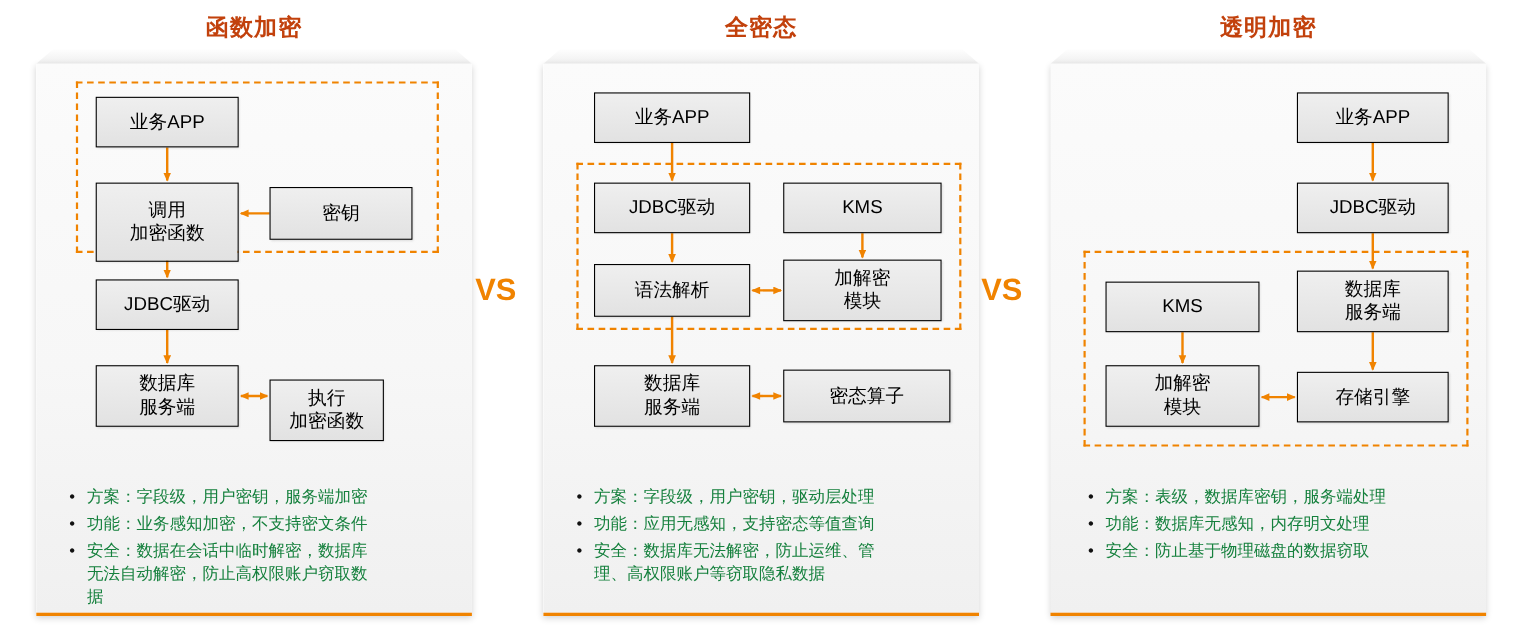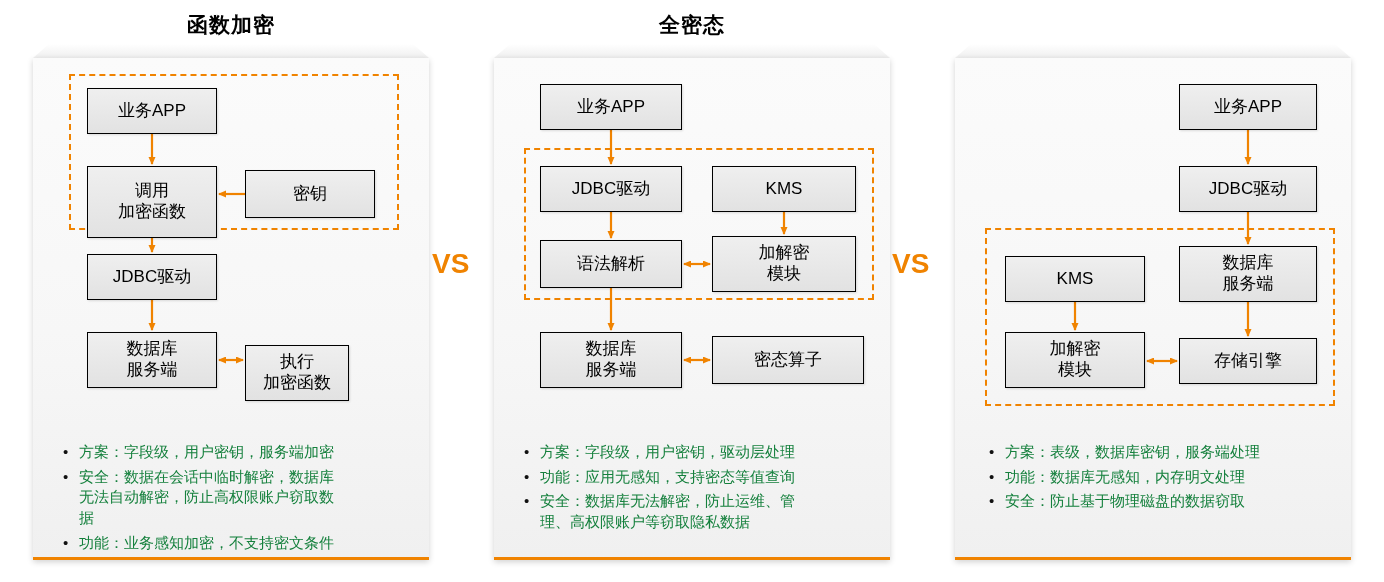--- a/index.html
+++ b/index.html
@@ -7,21 +7,21 @@
   body { font-family:"Liberation Sans","DejaVu Sans",sans-serif; color:#000; }
 
   .canvas { position:relative; width:1384px; height:582px; background:#ffffff; overflow:hidden; }
 
   .panel { position:absolute; top:0; width:396px; height:582px; }
   #panel-1 { left:33px; }
   #panel-2 { left:494px; }
   #panel-3 { left:955px; }
 
   .panel-title { position:absolute; top:11px; left:0; width:100%; text-align:center;
-                 font-size:21px; font-weight:700; color:#000000; letter-spacing:1px; }
+                 font-size:21px; font-weight:700; color:#c2410c; letter-spacing:1px; }
 
   .slab { position:absolute; top:44px; left:0; width:396px; height:516px; }
   .lid  { position:absolute; top:0; left:0; width:100%; height:14px;
           background:linear-gradient(180deg,#ffffff,#efefef);
           clip-path:polygon(16px 0, calc(100% - 16px) 0, 100% 100%, 0 100%); }
   .front{ position:absolute; top:14px; left:0; width:100%; height:502px;
           background:linear-gradient(180deg,#fbfbfb 0%,#f7f7f7 55%,#f0f0f0 100%);
           border-bottom:3px solid var(--accent,#F08300);
           box-shadow:0 2px 6px rgba(0,0,0,.18); }
 
@@ -82,22 +82,22 @@
 加密函数</div>
         <div class="node" style="left:212px;top:126px;width:130px;height:48px">密钥</div>
         <div class="node" style="left:54px;top:210px;width:130px;height:46px">JDBC驱动</div>
         <div class="node" style="left:54px;top:288px;width:130px;height:56px">数据库
 服务端</div>
         <div class="node" style="left:212px;top:301px;width:104px;height:56px">执行
 加密函数</div>
       </div>
       <ul class="bullets">
         <li>方案：字段级，用户密钥，服务端加密</li>
+        <li>功能：业务感知加密，不支持密文条件</li>
         <li>安全：数据在会话中临时解密，数据库无法自动解密，防止高权限账户窃取数据</li>
-        <li>功能：业务感知加密，不支持密文条件</li>
       </ul>
     </div>
   </section>
 
   <div class="vs" id="vs-1">VS</div>
 
   <section class="panel" id="panel-2">
     <h2 class="panel-title">全密态</h2>
     <div class="slab">
       <div class="lid"></div>
@@ -134,20 +134,21 @@
         <li>方案：字段级，用户密钥，驱动层处理</li>
         <li>功能：应用无感知，支持密态等值查询</li>
         <li>安全：数据库无法解密，防止运维、管理、高权限账户等窃取隐私数据</li>
       </ul>
     </div>
   </section>
 
   <div class="vs" id="vs-2">VS</div>
 
   <section class="panel" id="panel-3">
+    <h2 class="panel-title">透明加密</h2>
     <div class="slab">
       <div class="lid"></div>
       <div class="front"></div>
       <div class="flow">
         <div class="dashed" style="left:30px;top:184px;width:350px;height:178px"></div>
         <svg class="arrows" width="396" height="516" viewBox="0 0 396 516">
           <defs>
             <marker id="p3e" markerWidth="9" markerHeight="8" refX="7" refY="3.5" orient="auto" markerUnits="userSpaceOnUse">
               <path d="M0,0 L8,3.5 L0,7 Z"></path>
             </marker>

